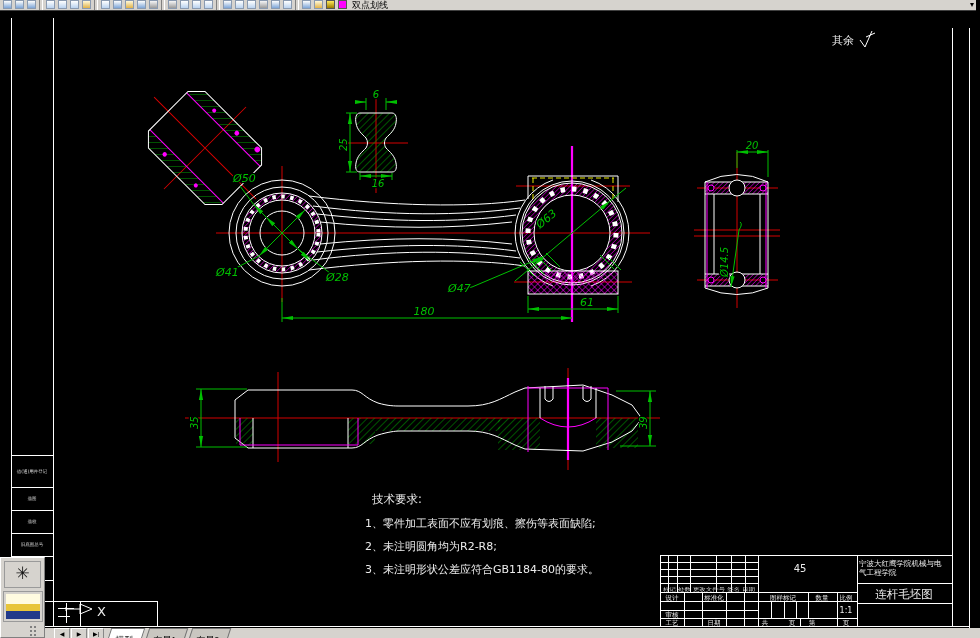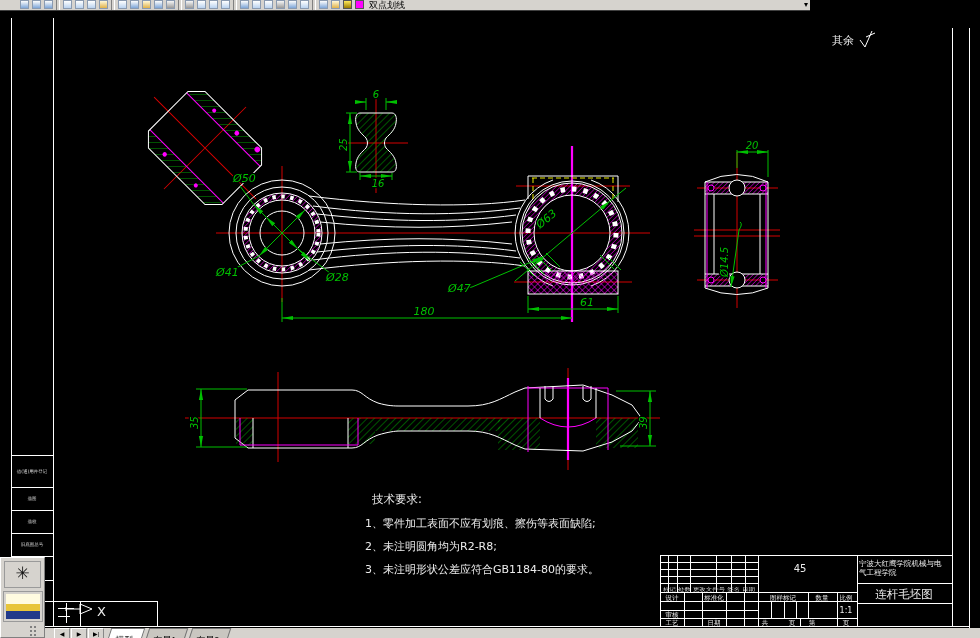--- a/index.html
+++ b/index.html
@@ -1,19 +1,19 @@
 <!DOCTYPE html>
 <html><head>
 <meta charset="utf-8">
 <style>
   html,body{margin:0;padding:0;width:980px;height:638px;background:#000;overflow:hidden;
     font-family:"Liberation Sans","DejaVu Sans",sans-serif;}
   
-  .toolbar{position:absolute;left:0;top:0;width:810px;height:11px;background:#d6d3ce;
-    border-bottom:1px solid #404040;display:flex;align-items:flex-start;gap:3px;padding-left:20px;box-sizing:border-box;}
+  .toolbar{position:absolute;left:0;top:0;width:976px;height:11px;background:#d6d3ce;
+    border-bottom:1px solid #404040;display:flex;align-items:flex-start;gap:3px;padding-left:3px;box-sizing:border-box;}
   .ti{width:9px;height:9px;margin-top:0;background:linear-gradient(#ffffff,#b9d2ef);
     border:1px solid #8a9ab0;box-sizing:border-box;flex:0 0 auto;}
   .ti.c1{background:linear-gradient(#fdfdfd,#7ea6d8);}
   .ti.c2{background:linear-gradient(#fff8d8,#e0b24a);}
   .ti.c3{background:linear-gradient(#f6f6f6,#9a9a9a);}
   .ti.mag{background:#ff00ff;border-color:#555;}
   .ti.yel{background:linear-gradient(#ffe95a,#9a7a00);border-color:#555;}
   .tsep{width:2px;height:10px;border-left:1px solid #808080;border-right:1px solid #fff;flex:0 0 auto;}
   .linetype{font-size:9px;color:#000;line-height:10px;white-space:nowrap;padding-left:2px;}
   .tb-overflow{margin-left:auto;margin-right:2px;font-size:8px;line-height:9px;color:#000;}

